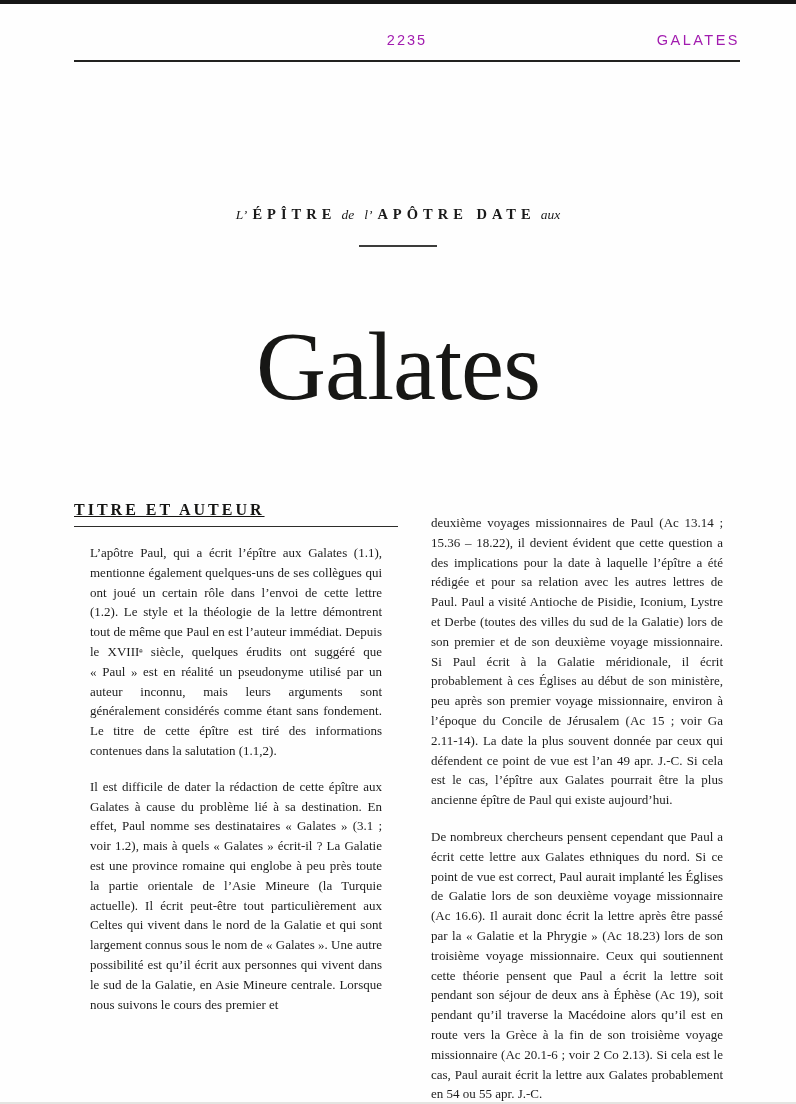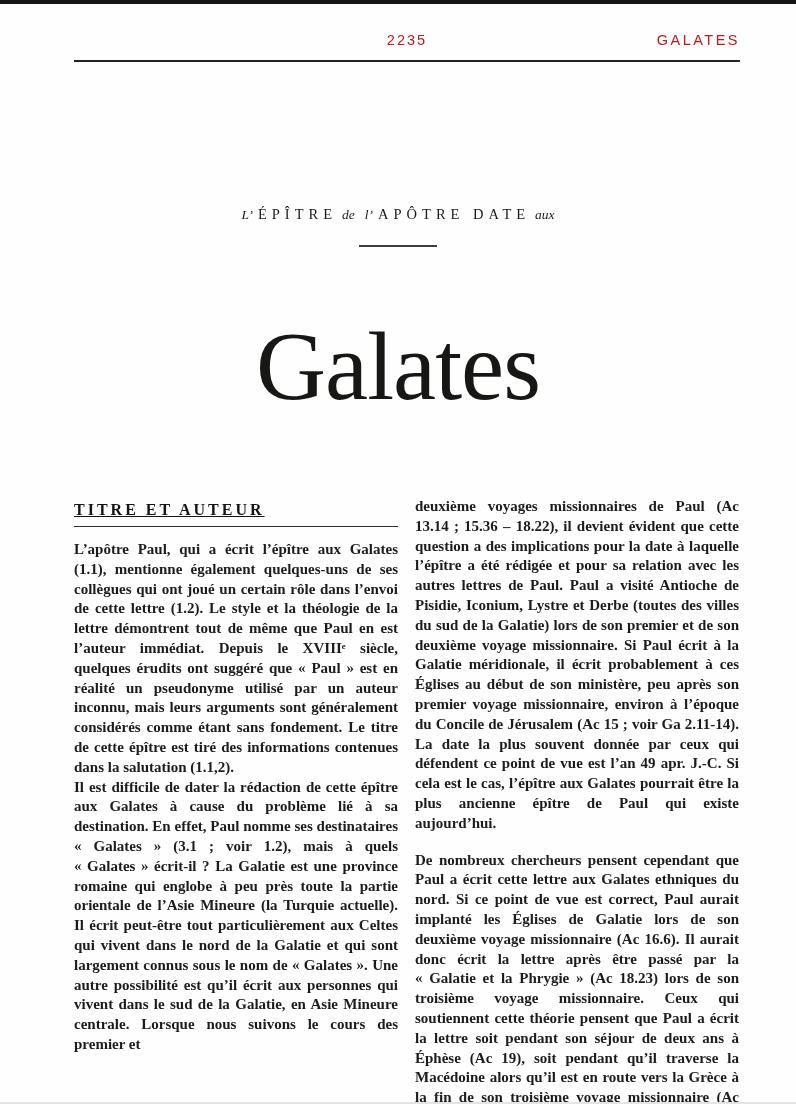--- a/index.html
+++ b/index.html
@@ -27,21 +27,21 @@
     width: 100%; height: 2px;
     background: #e4e4e1;
   }
 
   
   .page-header {
     position: absolute; top: 32px; left: 74px;
     width: 666px; height: 20px;
     font-family: "Liberation Sans", sans-serif;
     font-size: 14.5px;
-    color: #b91c1c;
+    color: #a21caf;
   }
   .page-number {
     position: absolute; left: 0; right: 0;
     text-align: center;
     letter-spacing: 2px;
   }
   .running-title {
     position: absolute; right: 0; top: 0;
     letter-spacing: 2.5px;
   }
@@ -53,21 +53,21 @@
 
   
   .kicker {
     position: absolute; top: 205px; left: 0;
     width: 100%;
     text-align: center;
     color: #1a1a1a;
     white-space: nowrap;
   }
   .kicker .caps {
-    font-weight: normal;
+    font-weight: bold;
     font-size: 14.5px;
     letter-spacing: 5px;
   }
   .kicker .ital {
     font-style: italic;
     font-size: 13.5px;
     margin: 0 5px;
   }
   .kicker-rule {
     position: absolute; top: 245px; left: 50%;
@@ -101,26 +101,25 @@
     letter-spacing: 3px;
     color: #151513;
     padding: 4px 0 7px 0;
     border-bottom: 1.5px solid #2c2c2a;
     margin: 0 0 13px 0;
     text-decoration: underline;
   }
   .section-heading.second { margin-top: 36px; }
 
   .body-text {
-    margin: 0;
-    font-size: 15px;
+    margin: 16px;
+    font-size: 13px;
     line-height: 19.8px;
     text-align: justify;
     hyphens: auto;
-    font-weight: bold;
     -webkit-hyphens: auto;
   }
   .body-text.follow { margin-top: 17px; }
 </style>
 </head>
 <body>
 
 <div class="top-edge"></div>
 
 <header class="page-header">

